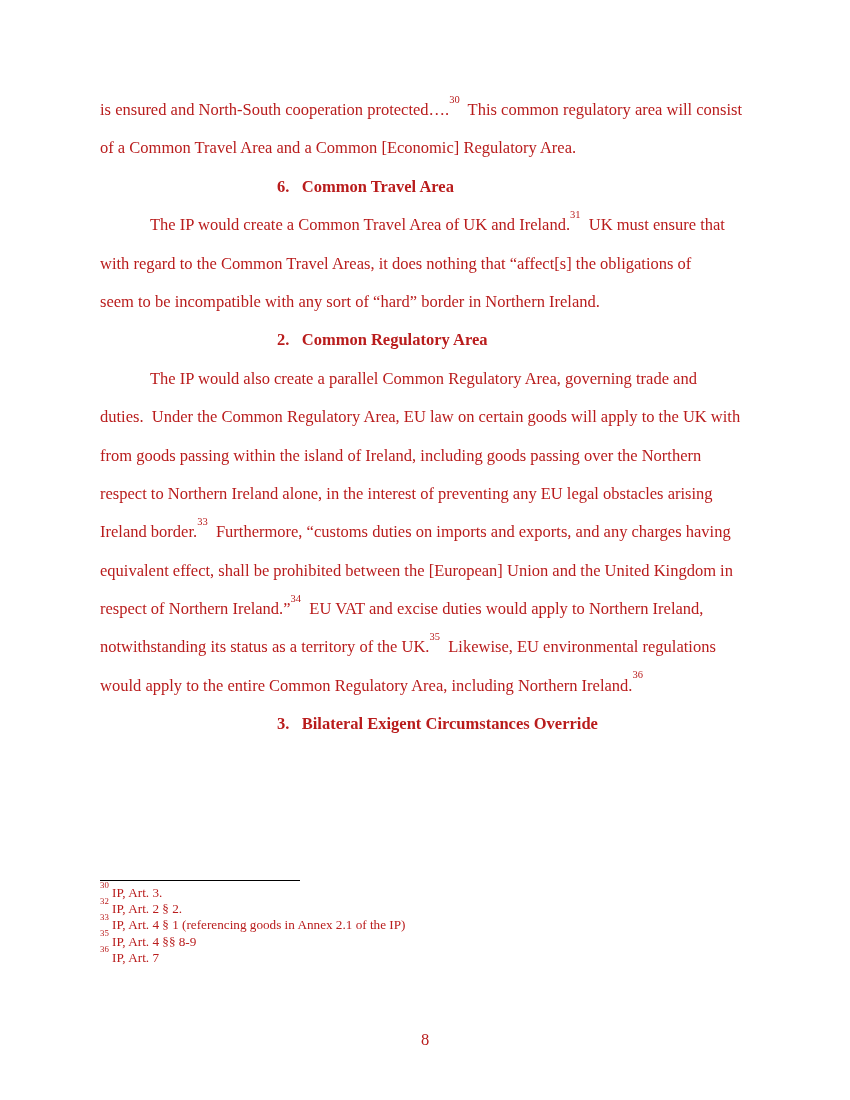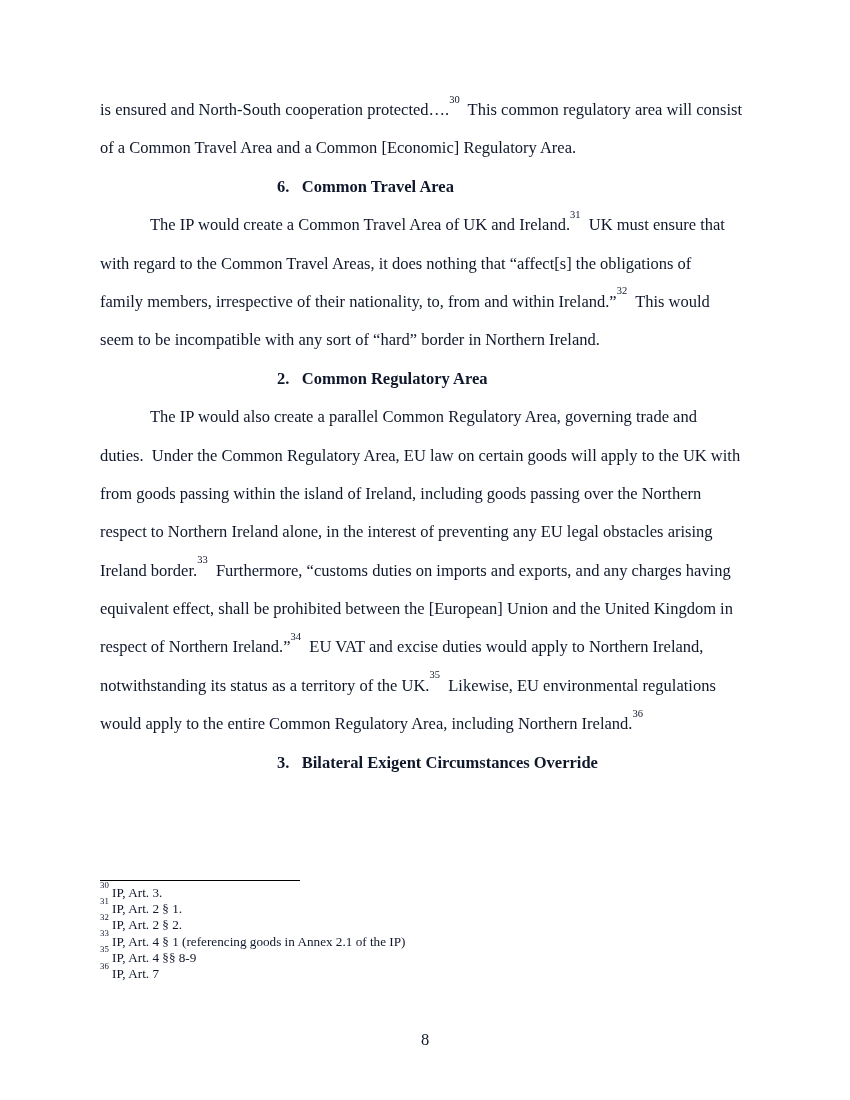--- a/index.html
+++ b/index.html
@@ -6,21 +6,21 @@
     margin: 0;
     padding: 0;
     background: #ffffff;
   }
   .page {
     position: relative;
     width: 850px;
     height: 1100px;
     background: #ffffff;
     font-family: "Liberation Serif", "DejaVu Serif", serif;
-    color: #0f172a;
+    color: #b91c1c;
     overflow: hidden;
   }
   .body-text {
     position: absolute;
     left: 100px;
     top: 91px;
     width: 690px;
   }
   .line {
     height: 38.4px;
@@ -78,37 +78,35 @@
 </head>
 <body>
 
 <div class="page">
   <div class="body-text">
       <div class="line body">is ensured and North-South cooperation protected….<sup>30</sup>  This common regulatory area will consist</div>
       <div class="line body">of a Common Travel Area and a Common [Economic] Regulatory Area.</div>
       <div class="line heading">6.   Common Travel Area</div>
       <div class="line indent">The IP would create a Common Travel Area of UK and Ireland.<sup>31</sup>  UK must ensure that</div>
       <div class="line body">with regard to the Common Travel Areas, it does nothing that “affect[s] the obligations of</div>
-      <div class="line body">family members, irrespective of their nationality, to, from and within Ireland.”<sup>32</sup>  This would</div>
       <div class="line body">seem to be incompatible with any sort of “hard” border in Northern Ireland.</div>
       <div class="line heading">2.   Common Regulatory Area</div>
       <div class="line indent">The IP would also create a parallel Common Regulatory Area, governing trade and</div>
       <div class="line body">duties.  Under the Common Regulatory Area, EU law on certain goods will apply to the UK with</div>
       <div class="line body">from goods passing within the island of Ireland, including goods passing over the Northern</div>
       <div class="line body">respect to Northern Ireland alone, in the interest of preventing any EU legal obstacles arising</div>
       <div class="line body">Ireland border.<sup>33</sup>  Furthermore, “customs duties on imports and exports, and any charges having</div>
       <div class="line body">equivalent effect, shall be prohibited between the [European] Union and the United Kingdom in</div>
       <div class="line body">respect of Northern Ireland.”<sup>34</sup>  EU VAT and excise duties would apply to Northern Ireland,</div>
       <div class="line body">notwithstanding its status as a territory of the UK.<sup>35</sup>  Likewise, EU environmental regulations</div>
       <div class="line body">would apply to the entire Common Regulatory Area, including Northern Ireland.<sup>36</sup></div>
       <div class="line heading">3.   Bilateral Exigent Circumstances Override</div>
     </div>
   <div class="footnote-sep"></div>
   <div class="footnotes">
       <div class="fn-line"><sup>30</sup> IP, Art. 3.</div>
-      <div class="fn-line"><sup>31</sup> IP, Art. 2 § 1.</div>
       <div class="fn-line"><sup>32</sup> IP, Art. 2 § 2.</div>
       <div class="fn-line"><sup>33</sup> IP, Art. 4 § 1 (referencing goods in Annex 2.1 of the IP)</div>
       <div class="fn-line"><sup>35</sup> IP, Art. 4 §§ 8-9</div>
       <div class="fn-line"><sup>36</sup> IP, Art. 7</div>
     </div>
   <div class="page-number">8</div>
 </div>
 
 </body></html>

